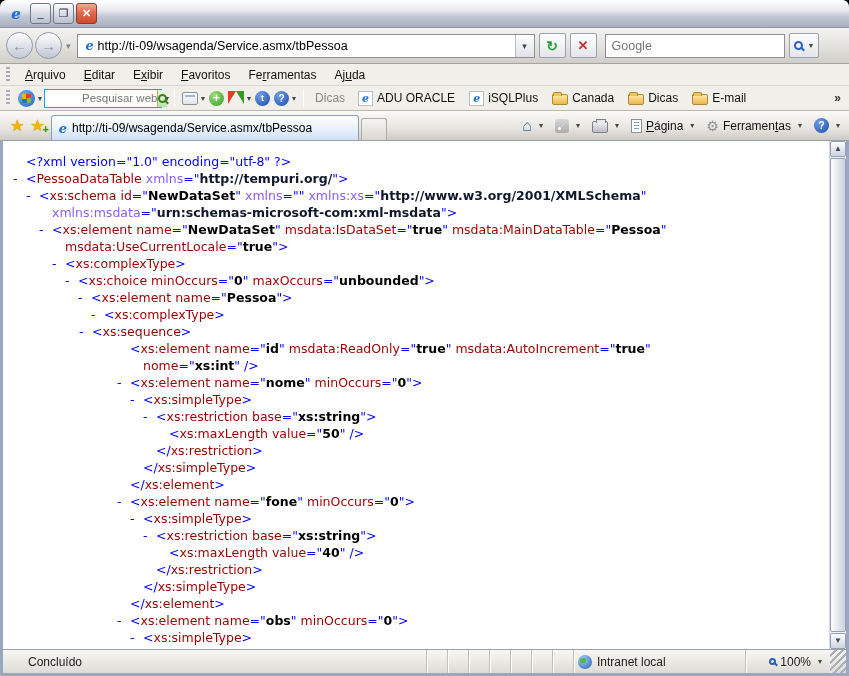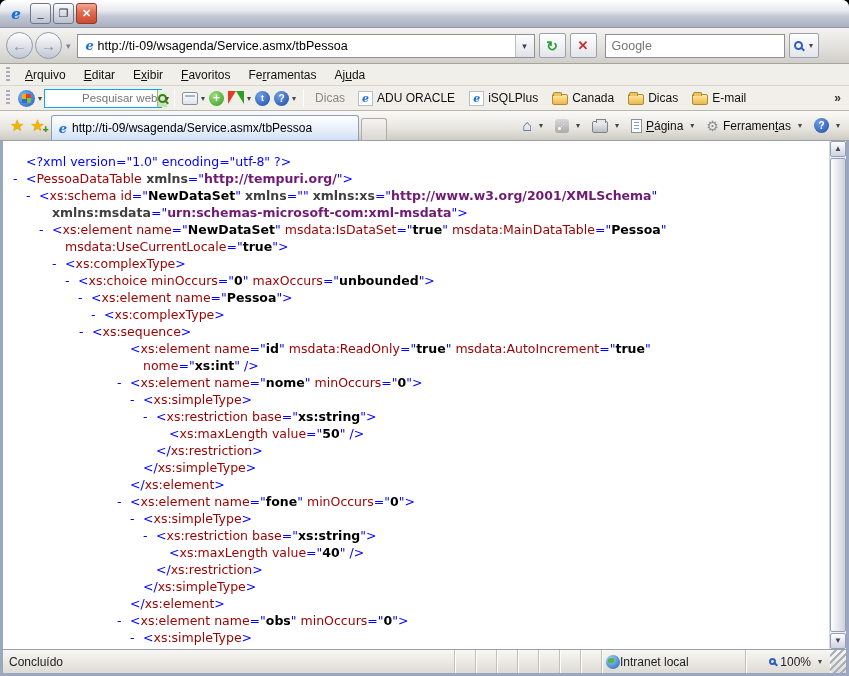--- a/index.html
+++ b/index.html
@@ -111,36 +111,36 @@
   .gearico { color:#8b8f98; font-size:14px; line-height:14px; }
 
   
   .content { height:508px; display:flex; background:#fff; border-left:3px solid #9ba7be; border-right:3px solid #9ba7be; }
   .xmlpane { flex:1; overflow:hidden; padding:12px 0 0 10px; font:12.5px "DejaVu Sans", sans-serif; }
   .xline { height:17px; line-height:17px; white-space:nowrap; }
   .xdash { display:inline-block; width:13px; color:#0000ff; }
   .tk-m  { color:#0000ff; }
   .tk-pi { color:#0000ff; }
   .tk-t  { color:#990000; }
-  .tk-n  { color:#404040;font-weight:bold; }
-  .tk-nv { color:#701a75; font-weight:bold; }
+  .tk-n  { color:#8b5cf6; }
+  .tk-nv { color:#0f172a; font-weight:bold; }
   .tk-v  { color:#000000; font-weight:bold; }
 
   .vscroll { width:17px; background:#f0f1f6; border-left:1px solid #d5d8e0; display:flex; flex-direction:column; }
   .sbtn { height:16px; background:linear-gradient(#fefefe,#cfd3de); border:1px solid #95a0b8; border-radius:2px;
     font-size:8px; color:#3a4660; text-align:center; line-height:14px; }
   .sthumb { flex:1; margin:1px 0; background:linear-gradient(90deg,#fefefe,#cdd1dc); border:1px solid #95a0b8; border-radius:2px; }
 
   
   .statusbar { height:24px; display:flex; align-items:center; background:linear-gradient(#f8f7f4,#dddbd4);
     border-top:1px solid #9aa0ac; border-left:3px solid #9ba7be; border-right:3px solid #9ba7be; font-size:12px; color:#222; }
   .spanel { height:100%; display:flex; align-items:center; border-right:1px solid #c2bfb6; box-shadow:1px 0 0 #fff; padding:0 4px; }
-  .spanel.msg { flex:1; padding-left:6px; }
+  .spanel.msg { flex:1; padding-left:25px; }
   .spanel.empty { width:21px; }
-  .spanel.zone { width:144px; }
+  .spanel.zone { width:172px; gap:5px; }
   .globe { width:14px; height:14px; border-radius:50%; background:radial-gradient(circle at 35% 30%, #9fd0f5, #1f62b4); position:relative; }
   .globe::after { content:""; position:absolute; left:2px; top:3px; width:6px; height:5px; background:#56b44a; border-radius:50% 20% 50% 30%; }
   .spanel.zoom { width:84px; gap:4px; justify-content:flex-end; padding-right:8px; border-right:0; }
   .mag.small { width:7px; height:7px; border-color:#2d5fbb; }
   .rgrip { width:16px; height:100%; background:
     repeating-linear-gradient(135deg, transparent 0 3px, #aab0ba 3px 5px); }
   .winbottom { height:3px; background:#9ba7be; }
 </style>
 </head>
 <body>

